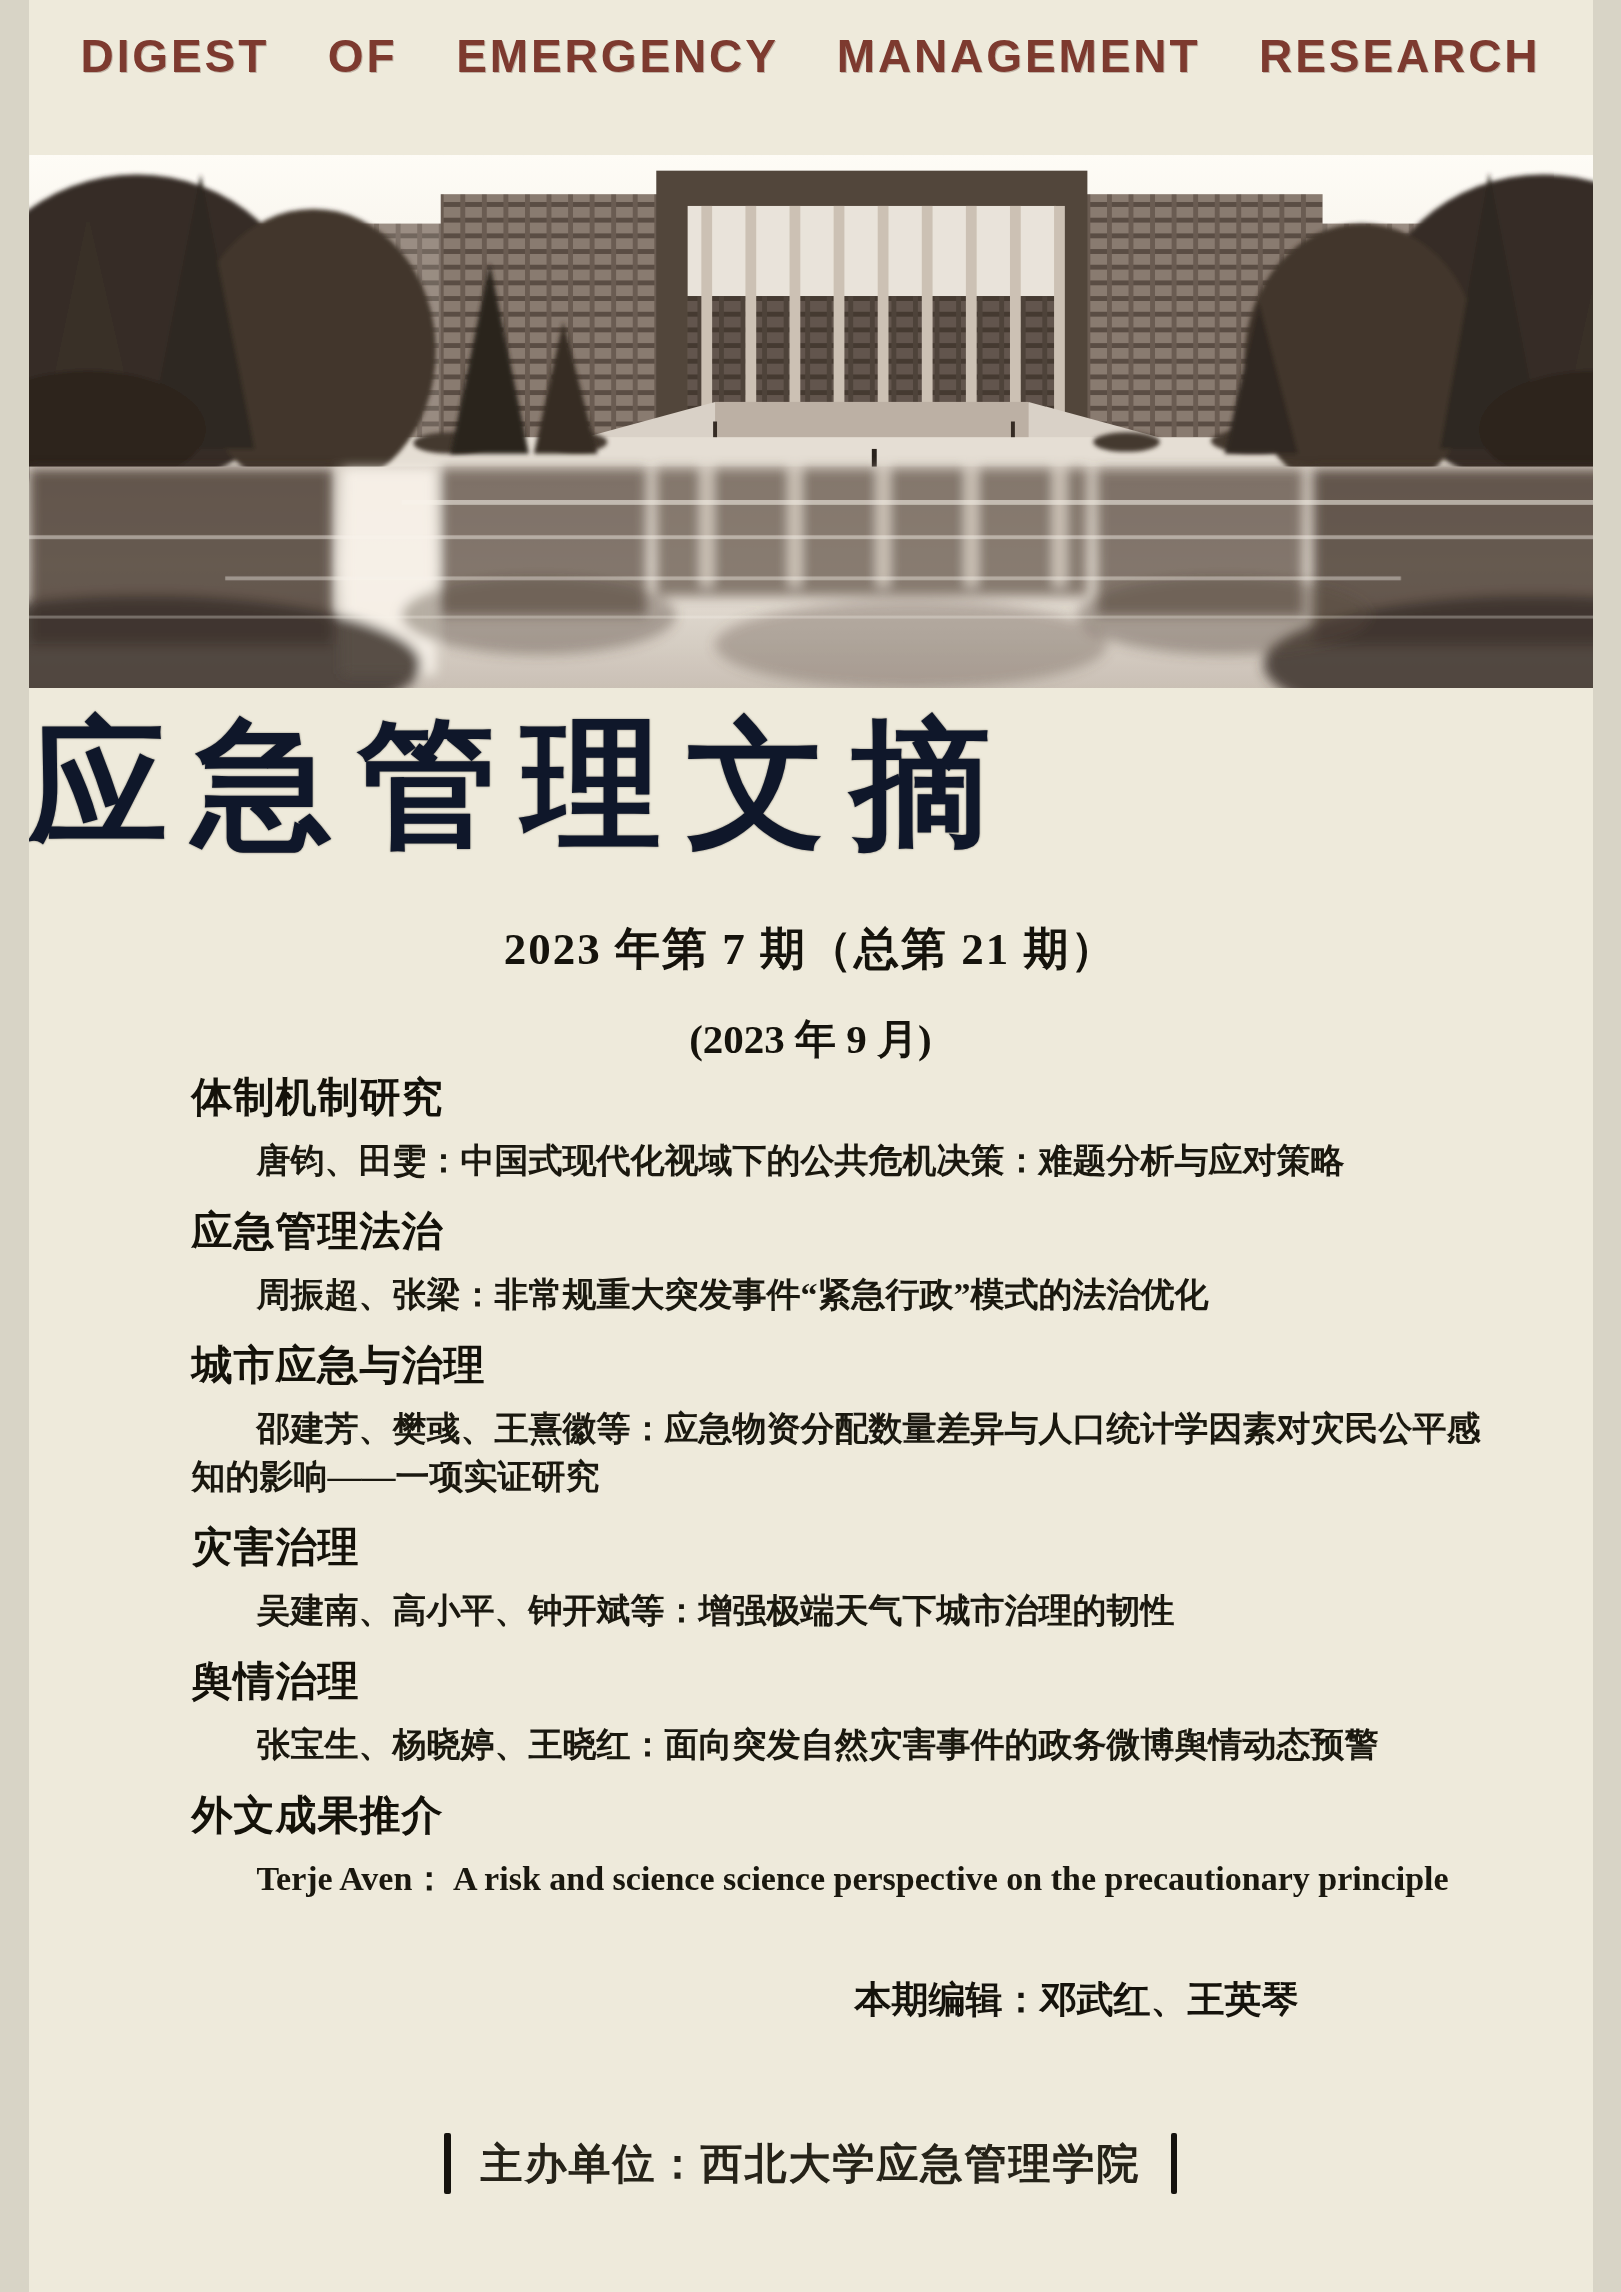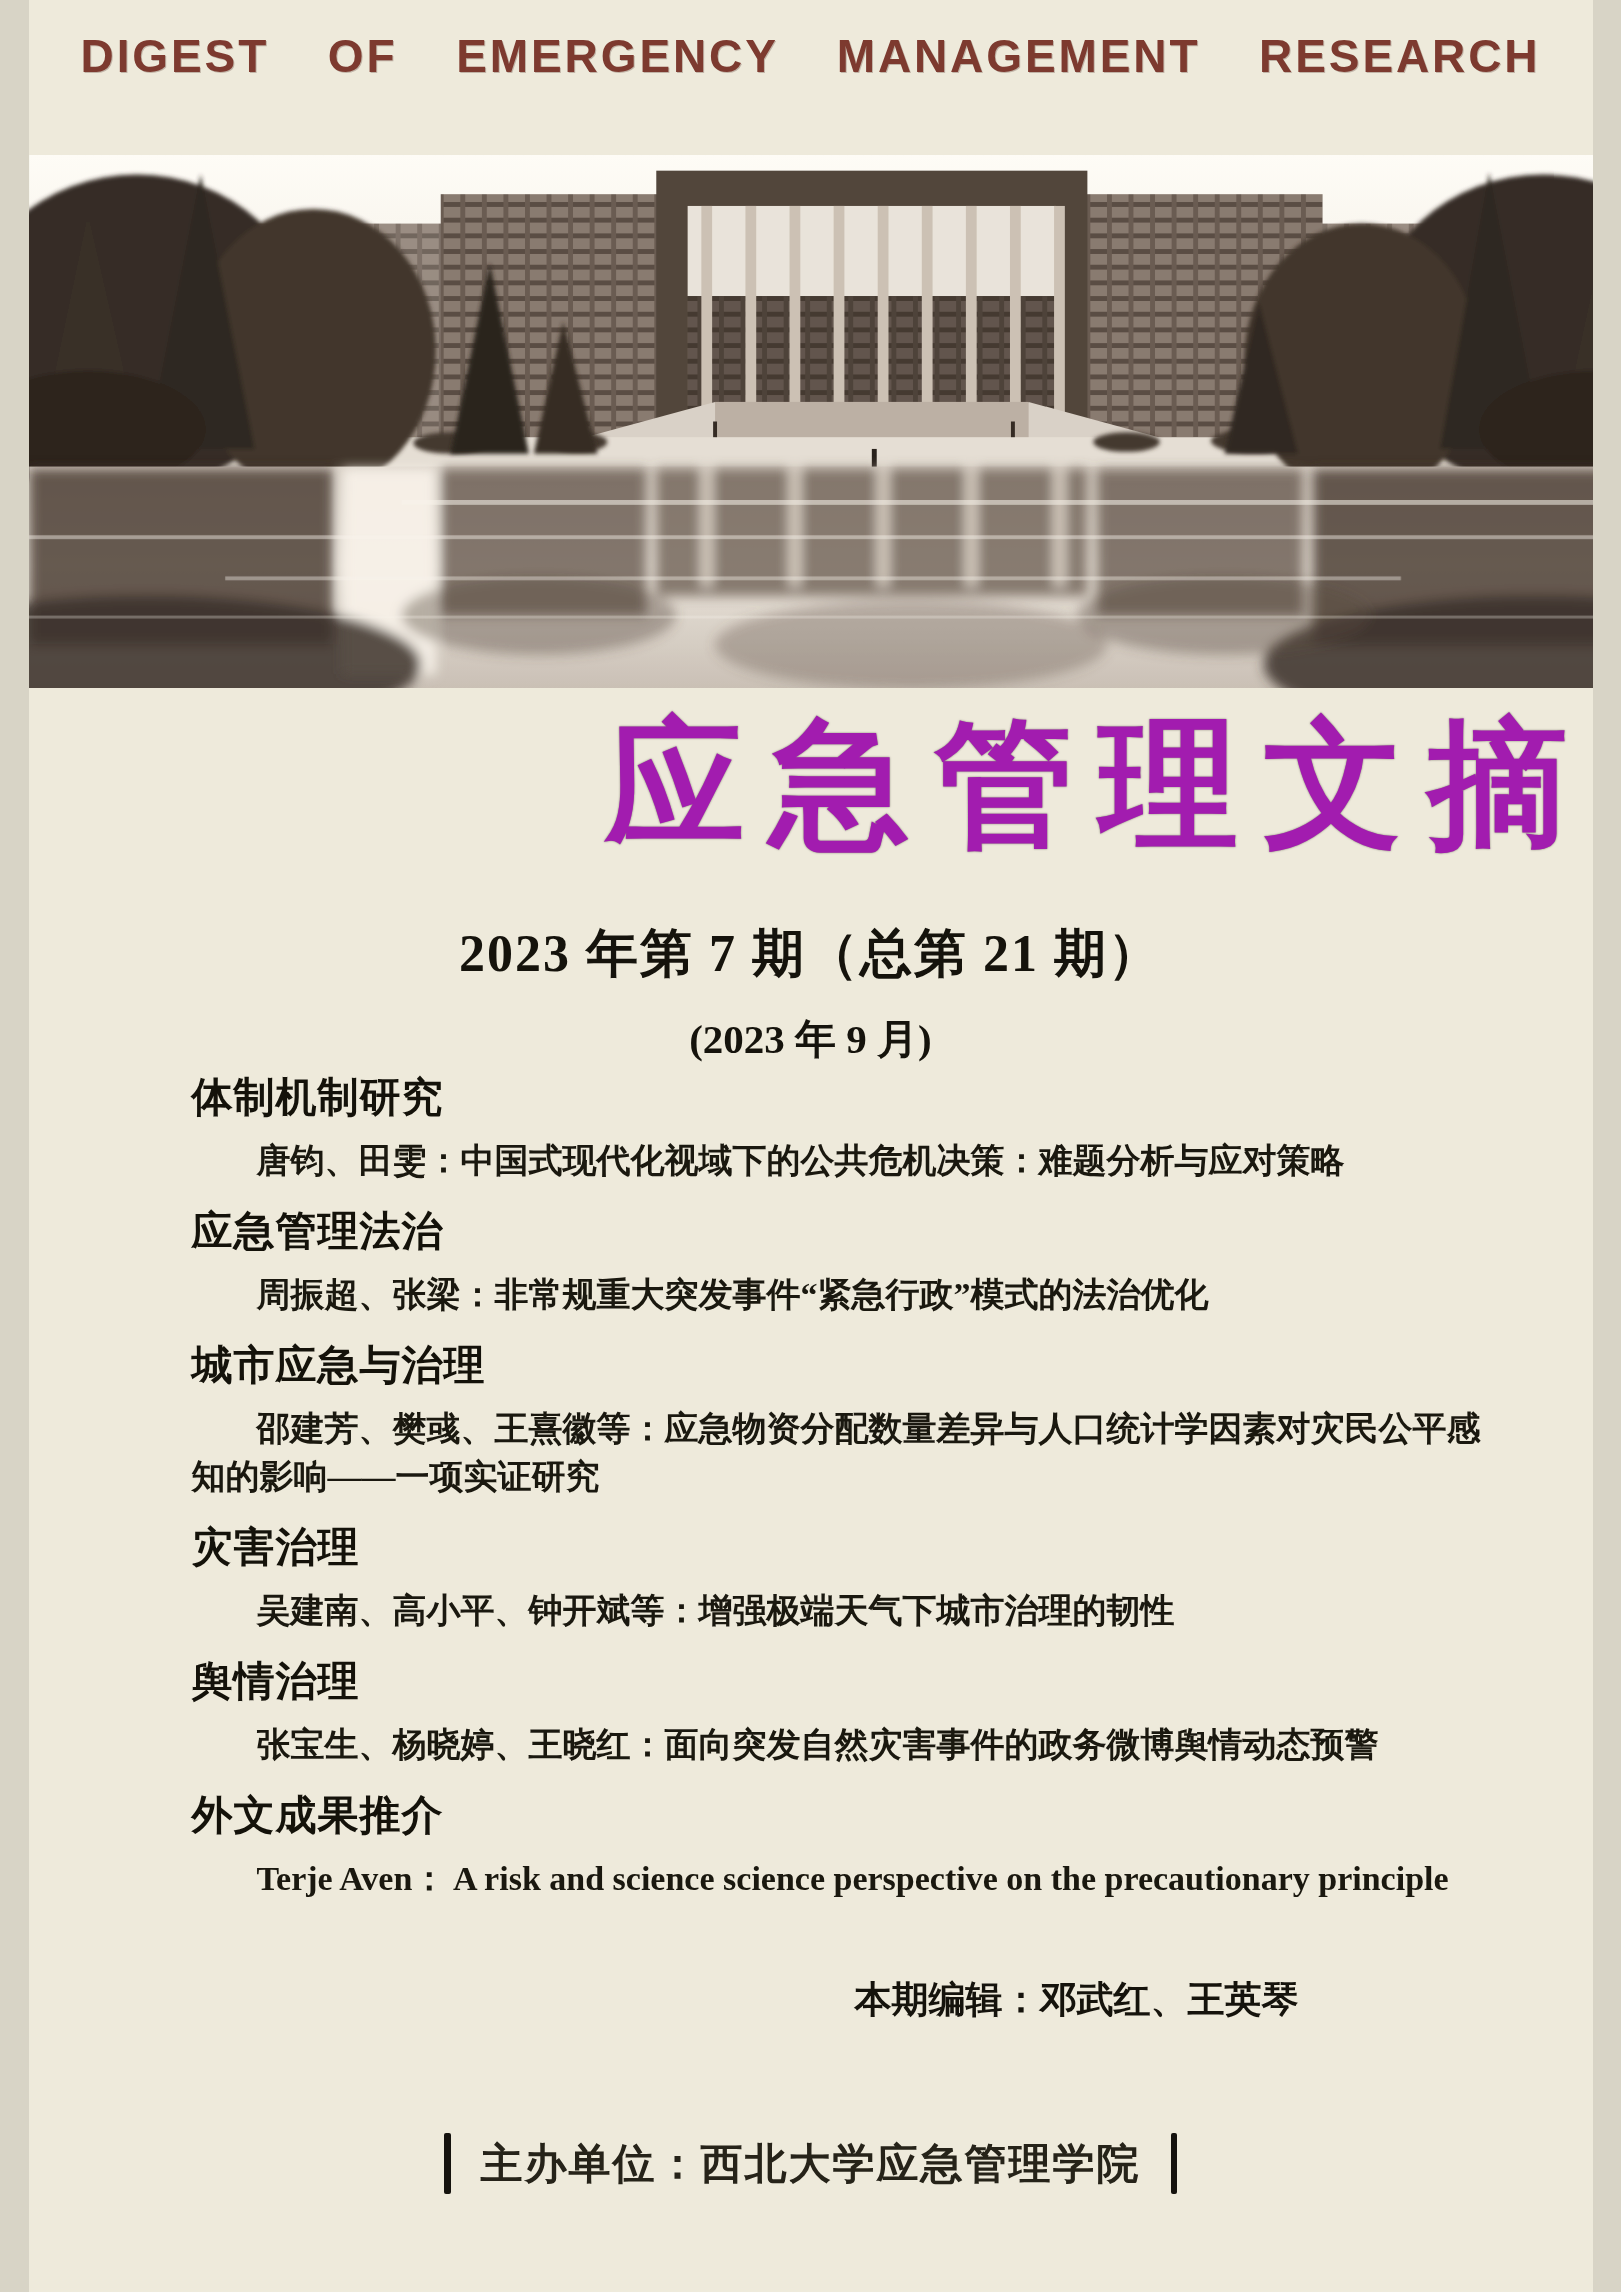--- a/index.html
+++ b/index.html
@@ -17,30 +17,30 @@
     white-space:nowrap;
   }
   
   .photo{
     position:absolute; top:155px; left:0; width:1621px; height:533px;
     filter:saturate(0.75) contrast(1.03);
   }
   .photo svg{display:block;}
   
   .calligraphy{
-    position:absolute; top:692px; left:0; right:0; text-align:right;
+    position:absolute; top:692px; left:0; right:0; text-align:left;
     font-size:139px; font-weight:900; letter-spacing:25.5px;
-    color:#a21caf; white-space:nowrap;
+    color:#0f172a; white-space:nowrap;
     text-shadow:0 0 2px rgba(20,15,5,0.55);
     font-family:"DejaVu Serif", serif;
   }
   
   .issue-line{
     position:absolute; top:919px; left:0; right:0; text-align:center;
-    font-size:52px; font-weight:700; letter-spacing:2px;
+    font-size:45px; font-weight:700; letter-spacing:2px;
   }
   .date-line{
     position:absolute; top:1012px; left:0; right:0; text-align:center;
     font-size:41px; font-weight:700;
   }
   
   .toc{position:absolute; top:1072px; left:163px; width:1309px;}
   .toc-heading{
     font-family:"Liberation Sans", sans-serif; font-weight:700;
     font-size:41px; line-height:1.25; margin:21.6px 0 0 0;

